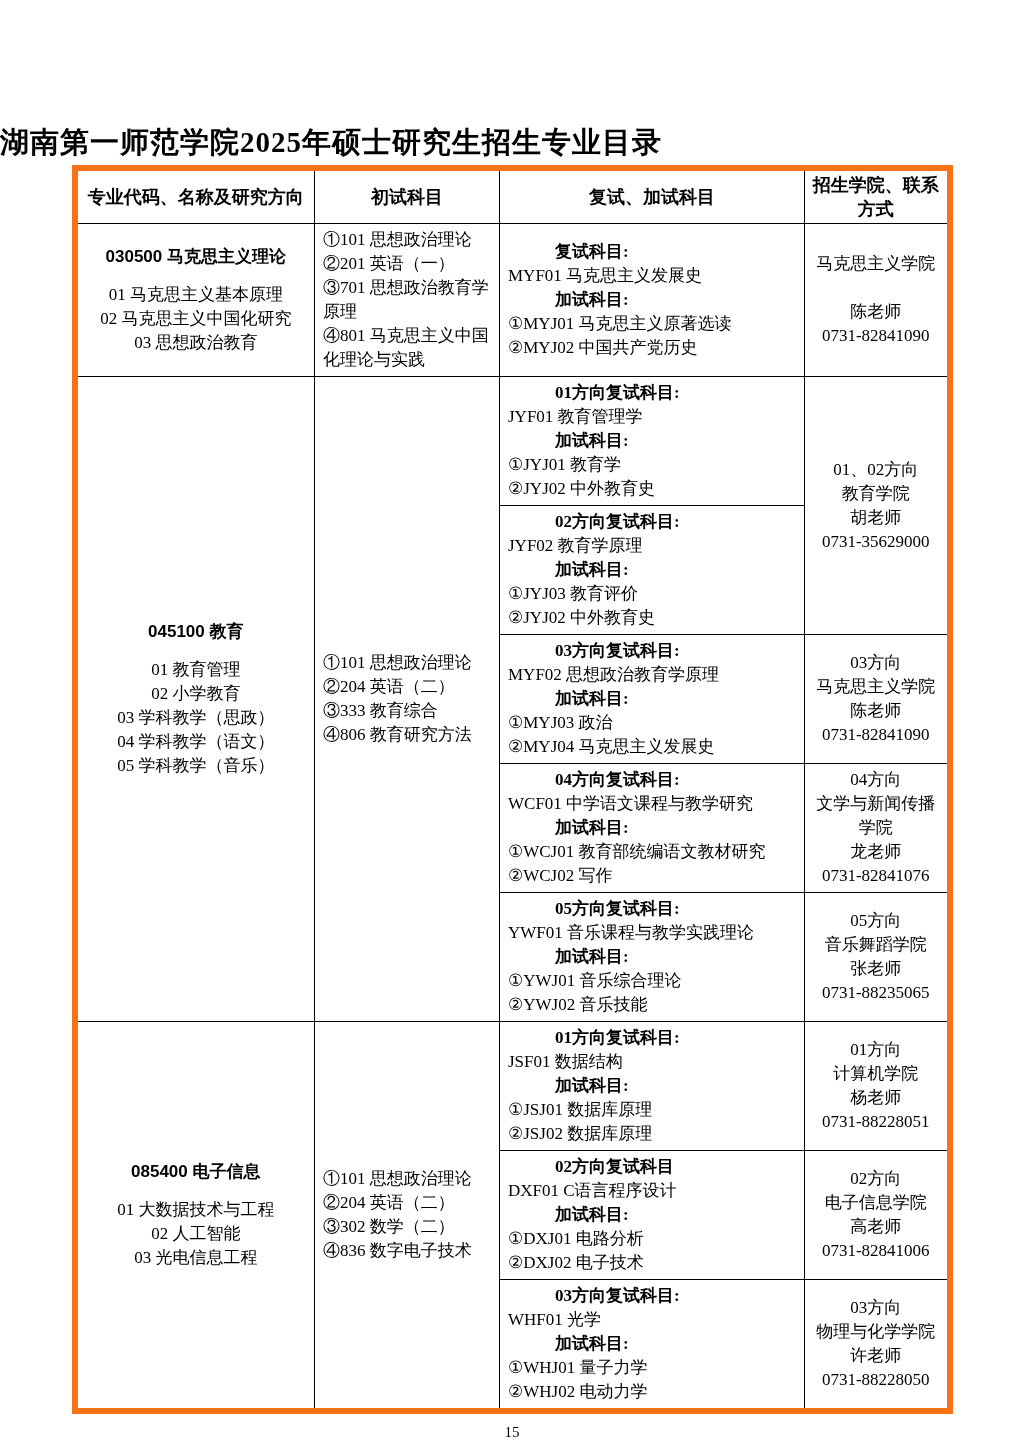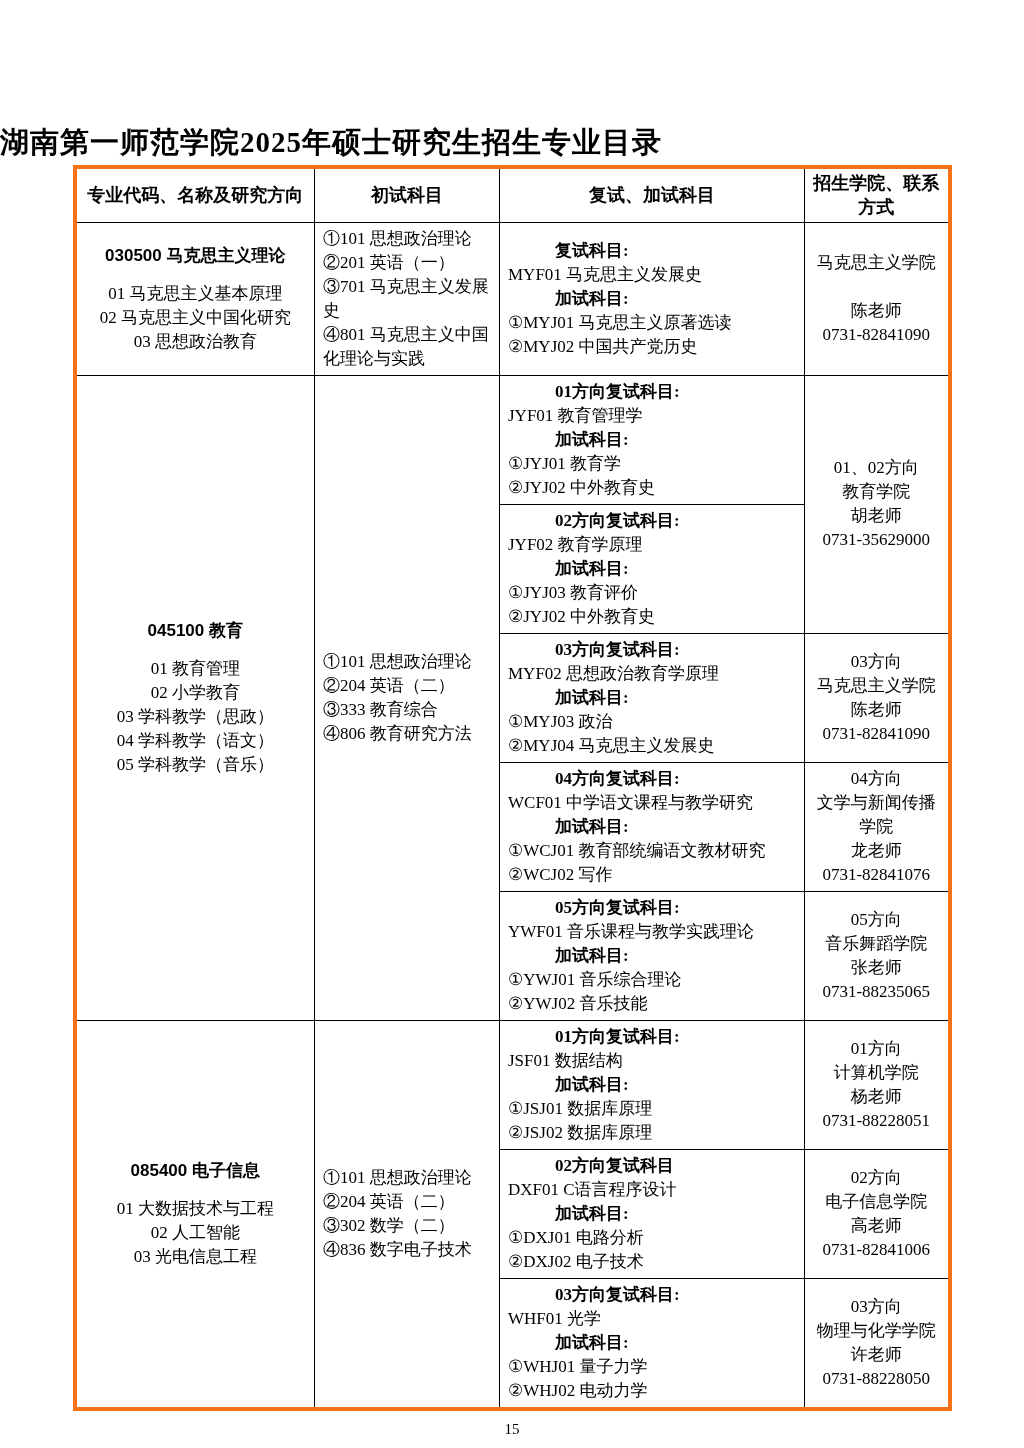--- a/index.html
+++ b/index.html
@@ -9,21 +9,21 @@
     font-family:"Liberation Serif", serif; color:#000;
     padding-top:124px; overflow:hidden;
   }
   .doc-title {
     text-align:left; font-size:29px; font-weight:bold; line-height:36px;
     font-family:"Liberation Serif", serif; letter-spacing:1px;
   }
   table.cat {
     border-collapse:collapse; table-layout:fixed;
     width:875px; margin:5px auto 0 auto;
-    border:4px solid #f97316;
+    border:6px solid #f97316;
   }
   table.cat th, table.cat td { border:1px solid #000; vertical-align:middle; }
   table.cat th {
     font-family:"Liberation Sans", sans-serif; font-weight:bold;
     font-size:18px; line-height:24px; text-align:center; padding:2px 6px;
   }
   table.cat td { font-size:17px; line-height:24px; padding:4px 8px; }
   .prog  { text-align:center; }
   .code  {
     font-family:"Liberation Sans", sans-serif; font-weight:bold;
@@ -65,21 +65,21 @@
       <tr style="height:141px">
         <td class="prog">
           <div class="code">030500 马克思主义理论</div>
           <div class="dir">01 马克思主义基本原理</div>
           <div class="dir">02 马克思主义中国化研究</div>
           <div class="dir">03 思想政治教育</div>
         </td>
         <td class="init">
           <div>①101 思想政治理论</div>
           <div>②201 英语（一）</div>
-          <div>③701 马克思主义发展史</div>
+          <div>③701 思想政治教育学原理</div>
           <div>④801 马克思主义中国化理论与实践</div>
         </td>
         <td class="exam">
           <div class="lbl">复试科目:</div>
           <div>MYF01 马克思主义发展史</div>
           <div class="lbl">加试科目:</div>
           <div>①MYJ01 马克思主义原著选读</div>
           <div>②MYJ02 中国共产党历史</div>
         </td>
         <td class="contact">

